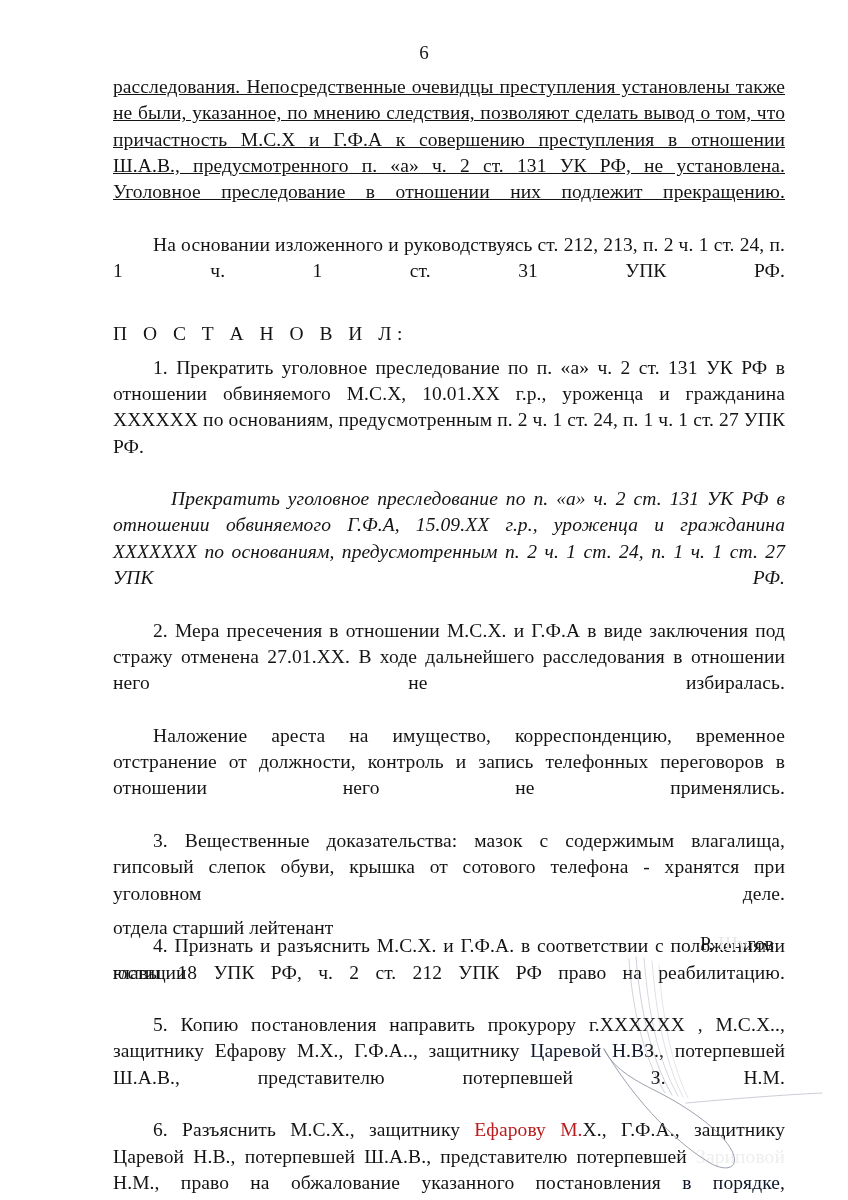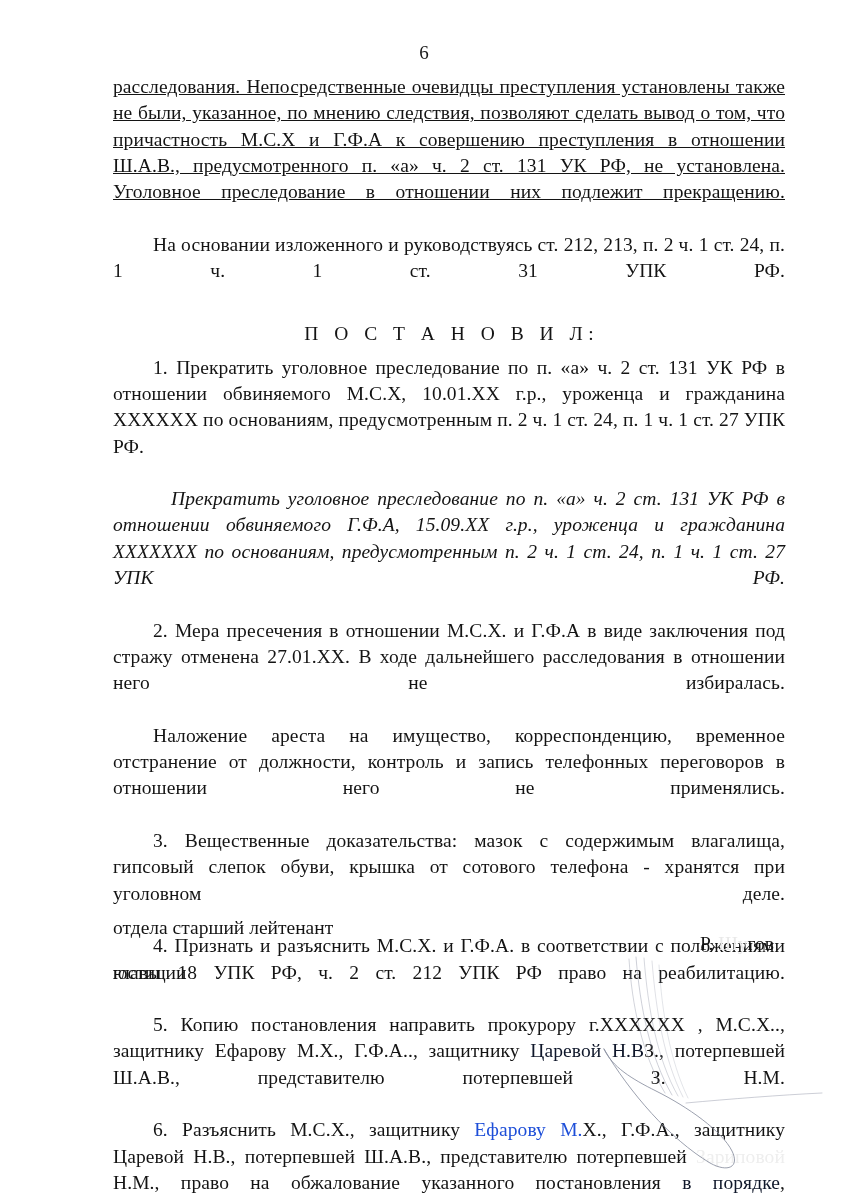--- a/index.html
+++ b/index.html
@@ -47,33 +47,32 @@
     content: "";
     display: inline-block;
     width: 100%;
   }
   p.noindent { text-indent: 0; text-decoration: underline; }
   p.ind-1 { text-indent: 40px; }
   p.ind-3 { text-indent: 58px; font-style: italic; }
 
   .ruling {
     margin: 12px 0 10px 0;
-    text-align: center;
     font-size: 19.5px;
     letter-spacing: 5.5px;
     color: #141414;
   }
   .ruling .colon { letter-spacing: 0; }
 
   
   .faded {
     color: #0f172a;
   }
   .faded-2 {
-    color: #1d4ed8;
+    color: #b91c1c;
     margin-top: 25px;
   }
   .faded-3 {
     color: #eeeeee;
   }
 
   
   .sig-block {
     position: absolute;
     left: 113px;

